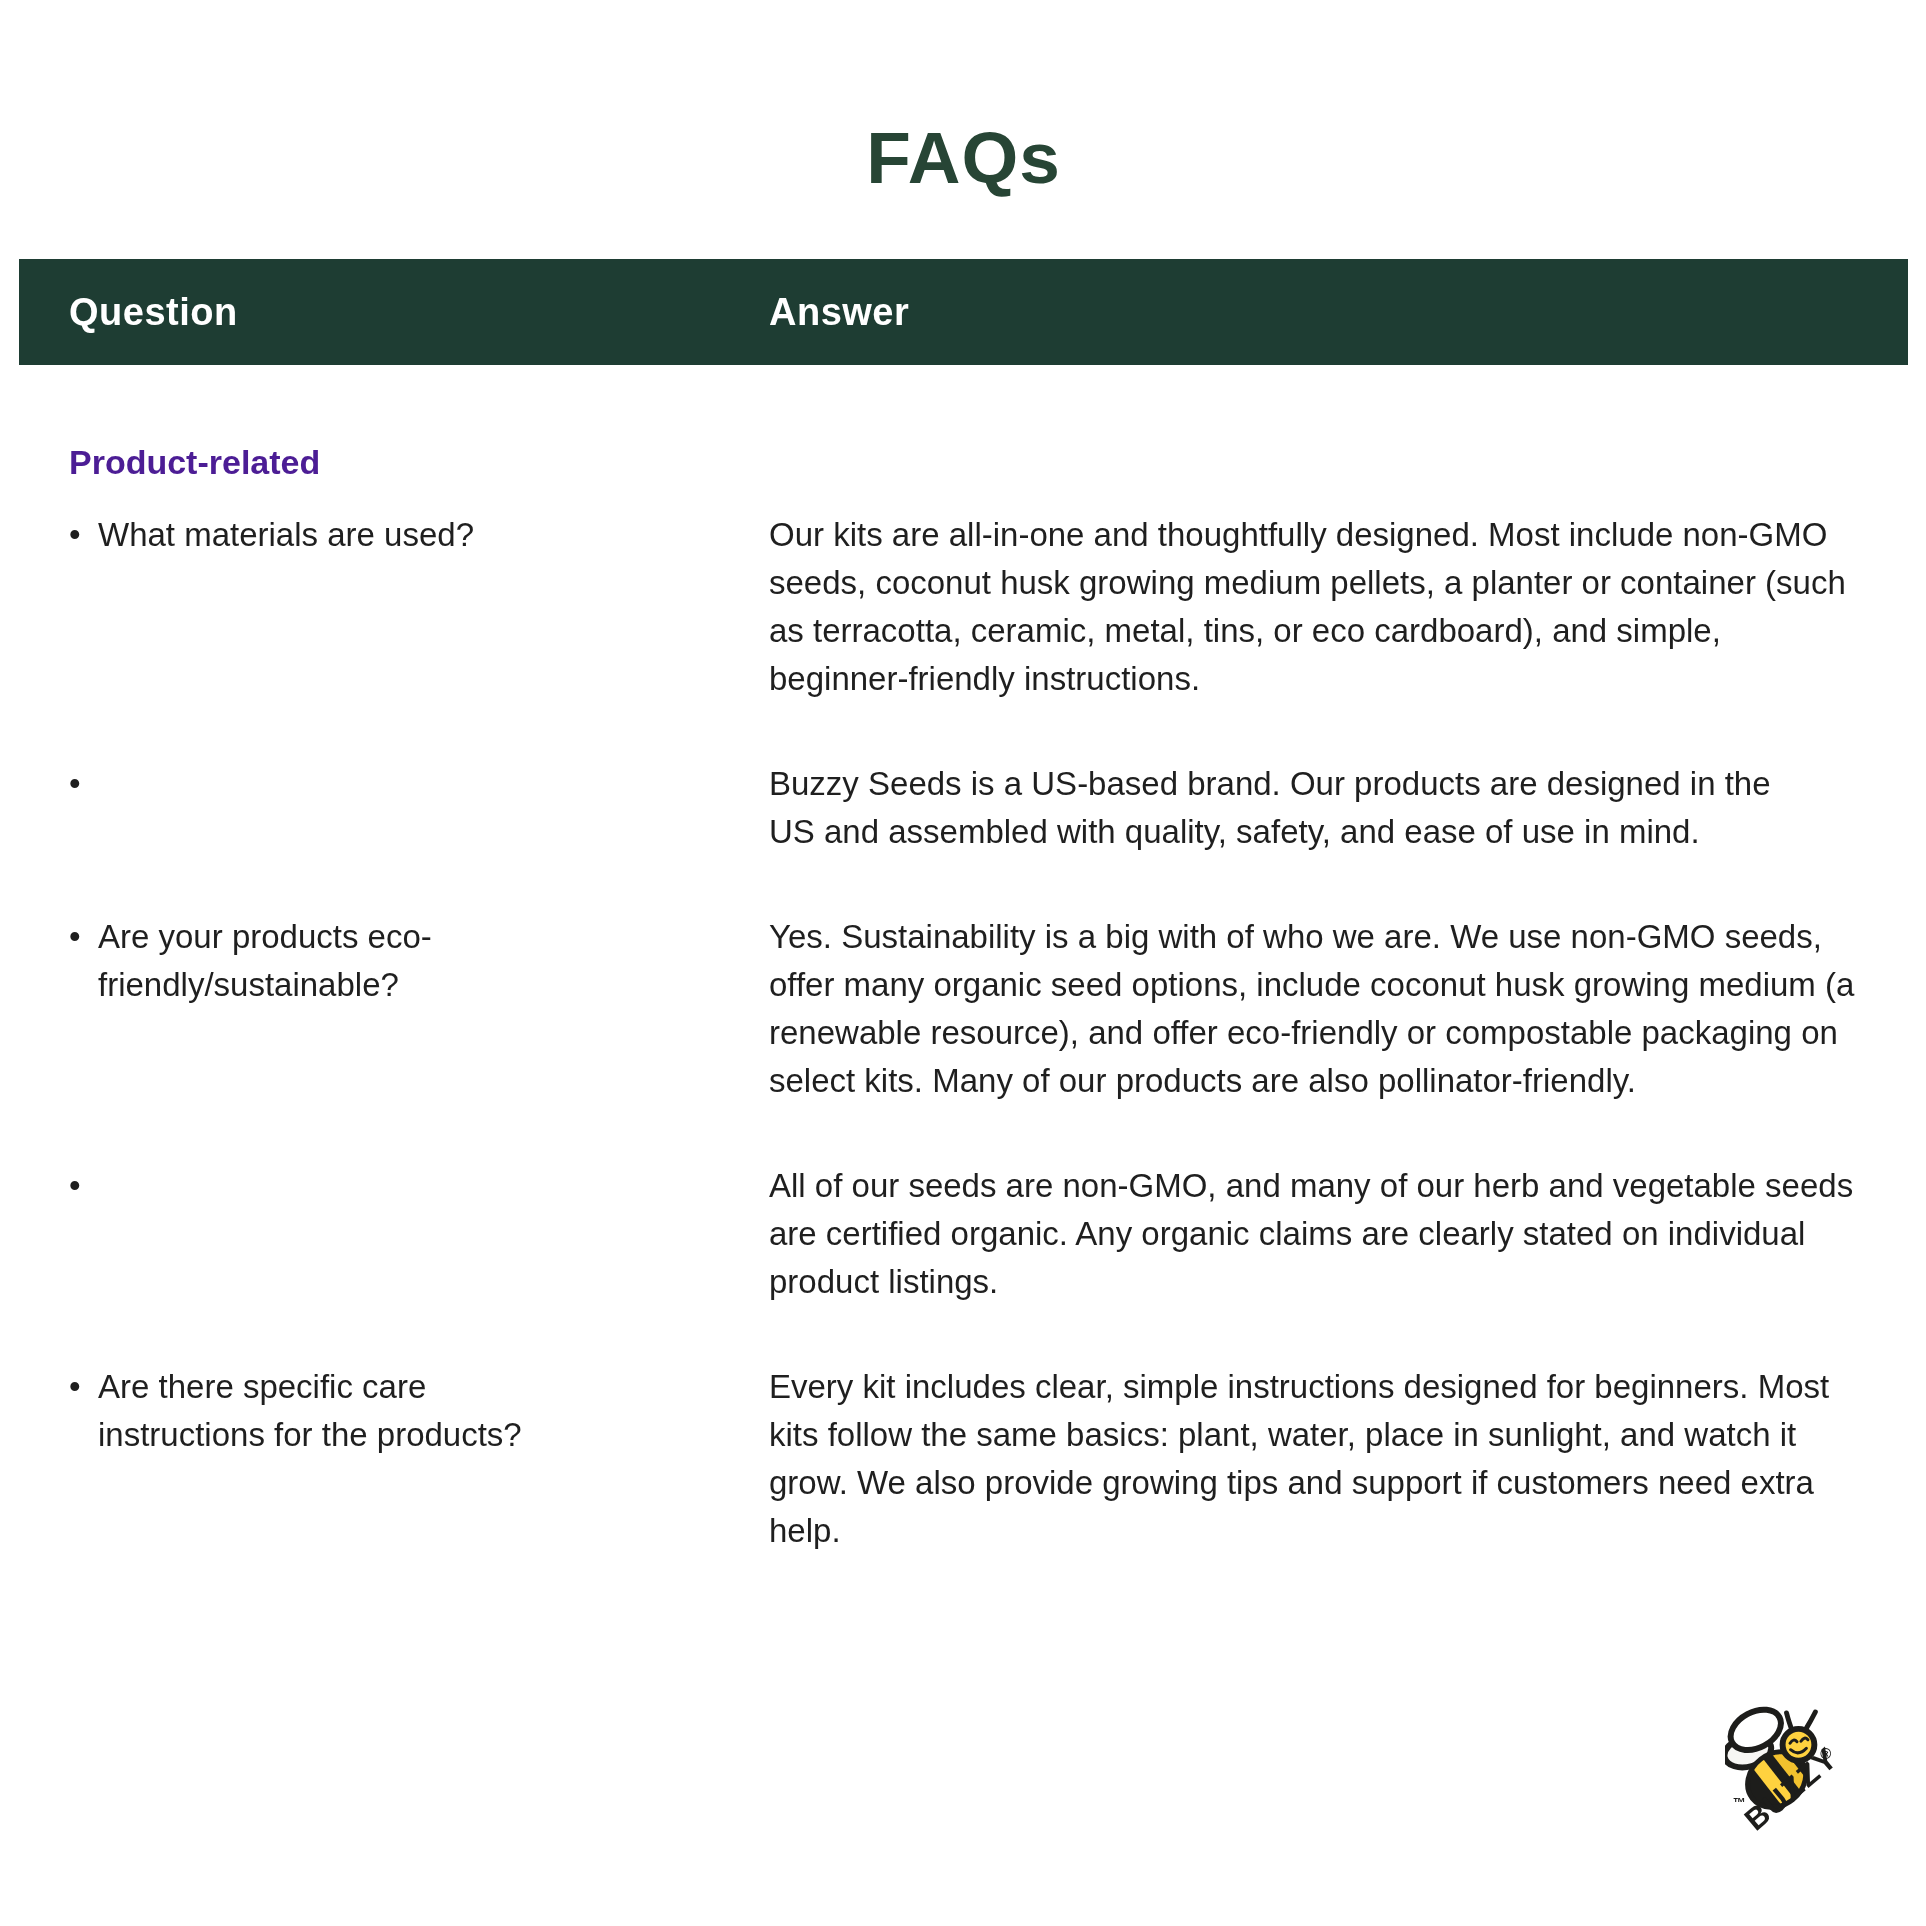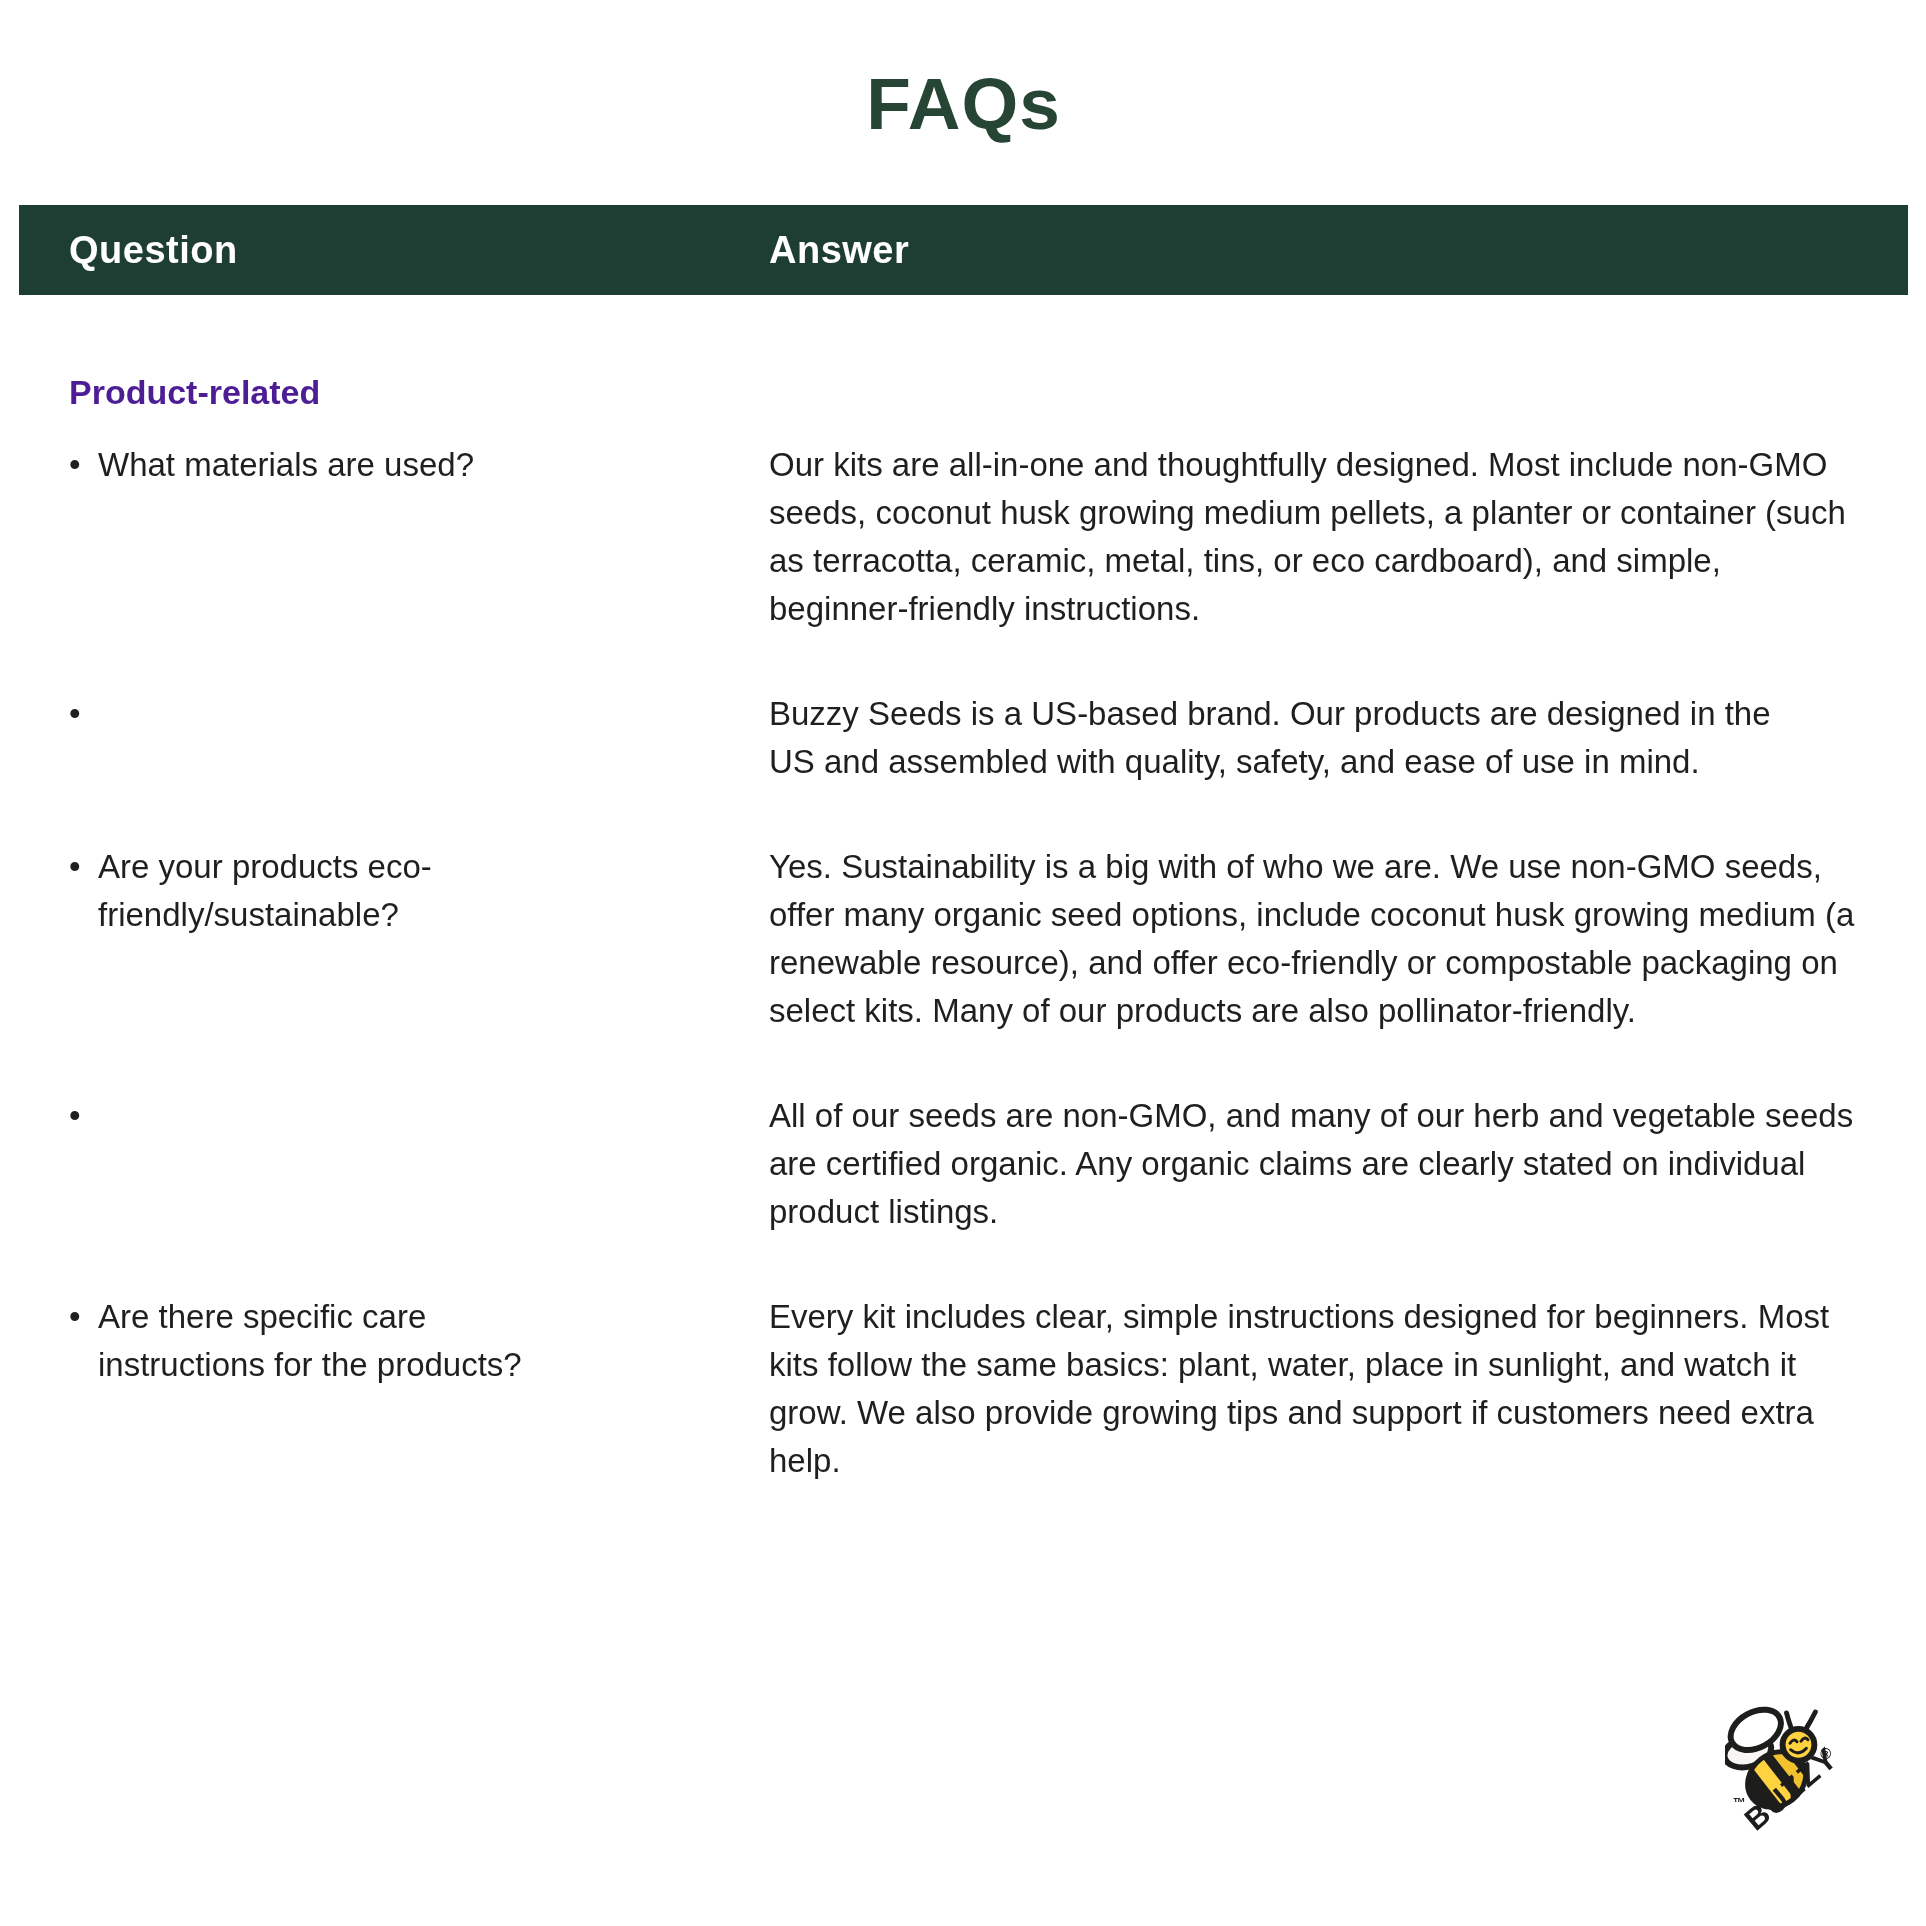--- a/index.html
+++ b/index.html
@@ -9,33 +9,33 @@
     color: var(--text, #1f1f1f);
   }
   .canvas {
     position: relative;
     width: 1927px;
     height: 1927px;
     background: #ffffff;
     overflow: hidden;
   }
   .page-title {
-    margin-top: 61px;
+    margin-top: 115px;
     text-align: center;
     font-size: 73px;
     line-height: 1.17;
     font-weight: 800;
     letter-spacing: 1px;
     color: var(--title-green, #274535);
   }
   .header-bar {
     display: grid;
     grid-template-columns: 750px 1fr;
     align-items: center;
-    height: 90px;
+    height: 106px;
     margin: 59px 19px 0 19px;
     background: var(--accent-green, #1e3d33);
     color: #ffffff;
   }
   .header-bar .hdr-q { padding-left: 50px; }
   .header-bar .hdr { font-size: 38px; font-weight: 700; letter-spacing: 0.5px; }
   .content { margin-top: 74px; }
   .section-title {
     padding-left: 69px;
     font-size: 34px;

